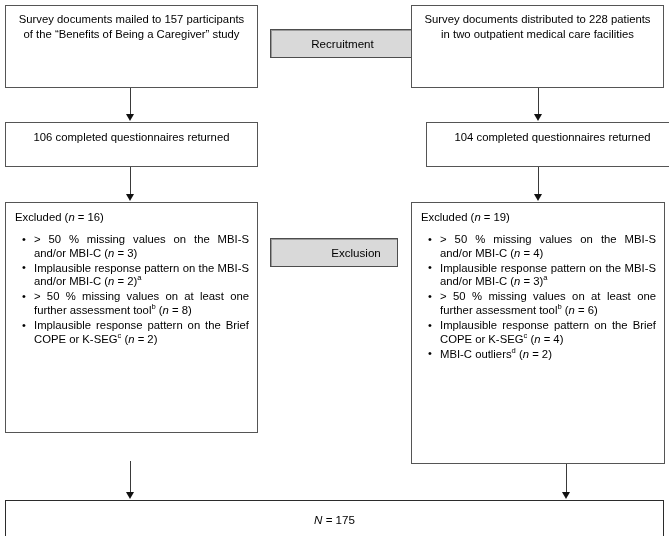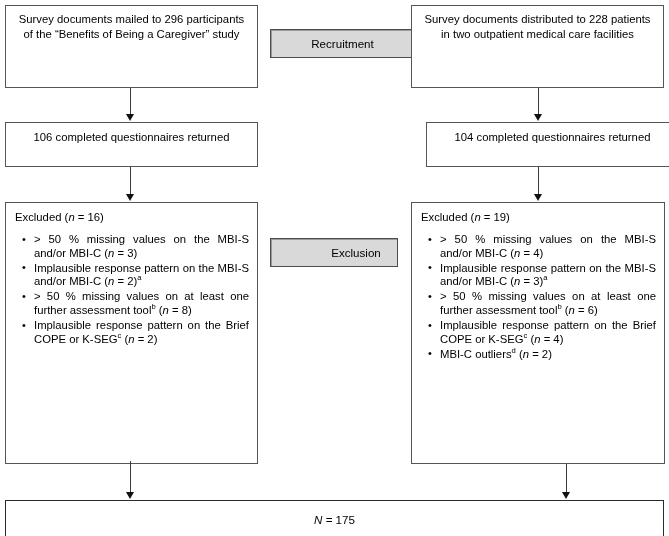--- a/index.html
+++ b/index.html
@@ -87,34 +87,34 @@
     border-right:4.5px solid transparent;
     border-top:7px solid #111111;
   }
 </style>
 </head>
 <body>
 
 <div class="canvas">
 
   <div class="box plain" style="left:5px;top:5px;width:253px;height:83px;">
-    <div class="center-txt">Survey documents mailed to 296 participants of the “Benefits of Being a Caregiver” study</div>
+    <div class="center-txt">Survey documents mailed to 157 participants of the “Benefits of Being a Caregiver” study</div>
   </div>
 
   <div class="vline" style="left:130px;top:88px;height:27px;"></div>
   <div class="arrowhead" style="left:126px;top:114px;"></div>
 
   <div class="box plain" style="left:5px;top:122px;width:253px;height:45px;">
     <div class="center-txt" style="padding-top:7px;">106 completed questionnaires returned</div>
   </div>
 
   <div class="vline" style="left:130px;top:167px;height:28px;"></div>
   <div class="arrowhead" style="left:126px;top:194px;"></div>
 
-  <div class="box plain" style="left:5px;top:202px;width:253px;height:262px;">
+  <div class="box plain" style="left:5px;top:202px;width:253px;height:231px;">
     <div class="excl-head">
       <span>Excluded (</span><i>n</i><span> = 16)</span>
     </div>
     <ul class="excl">
       <li>
         <span>&gt; 50 % missing values on the MBI-S and/or MBI-C (</span><i>n</i><span> = 3)</span>
       </li>
       <li>
         <span>Implausible response pattern on the MBI-S and/or MBI-C (</span><i>n</i><span> = 2)</span><sup>a</sup>
       </li>

